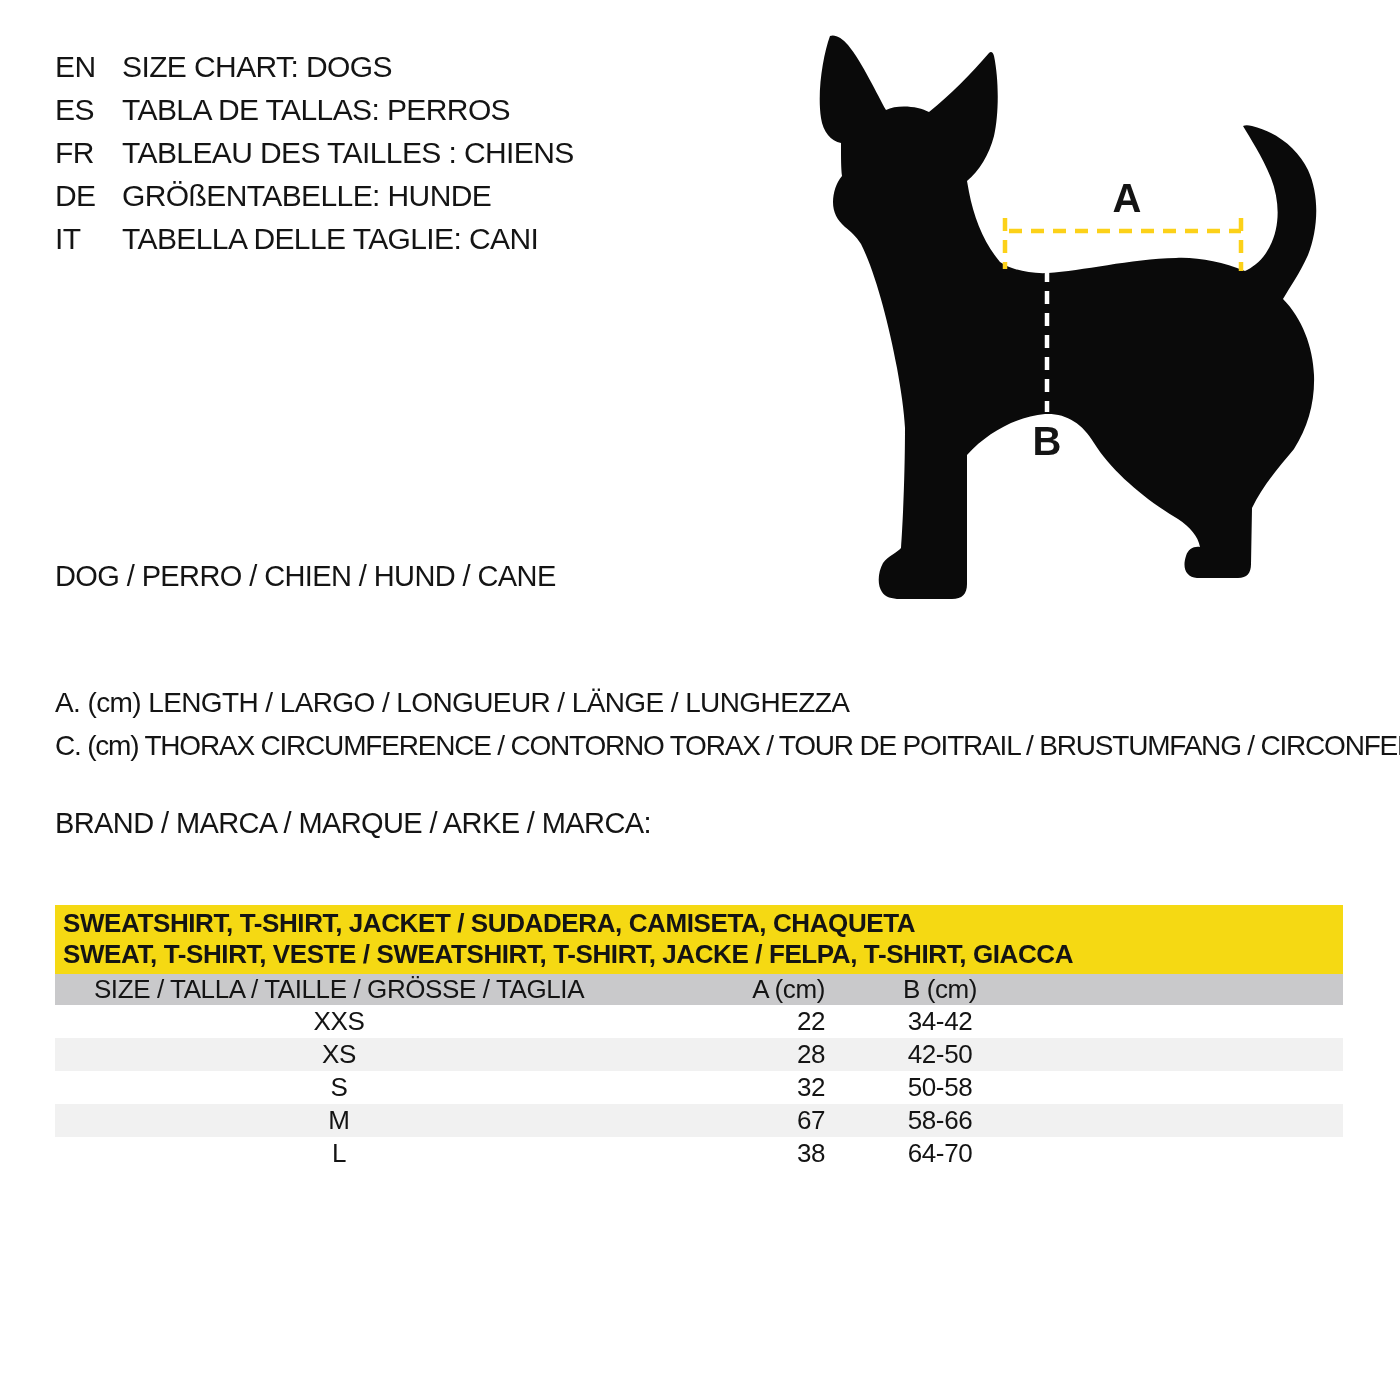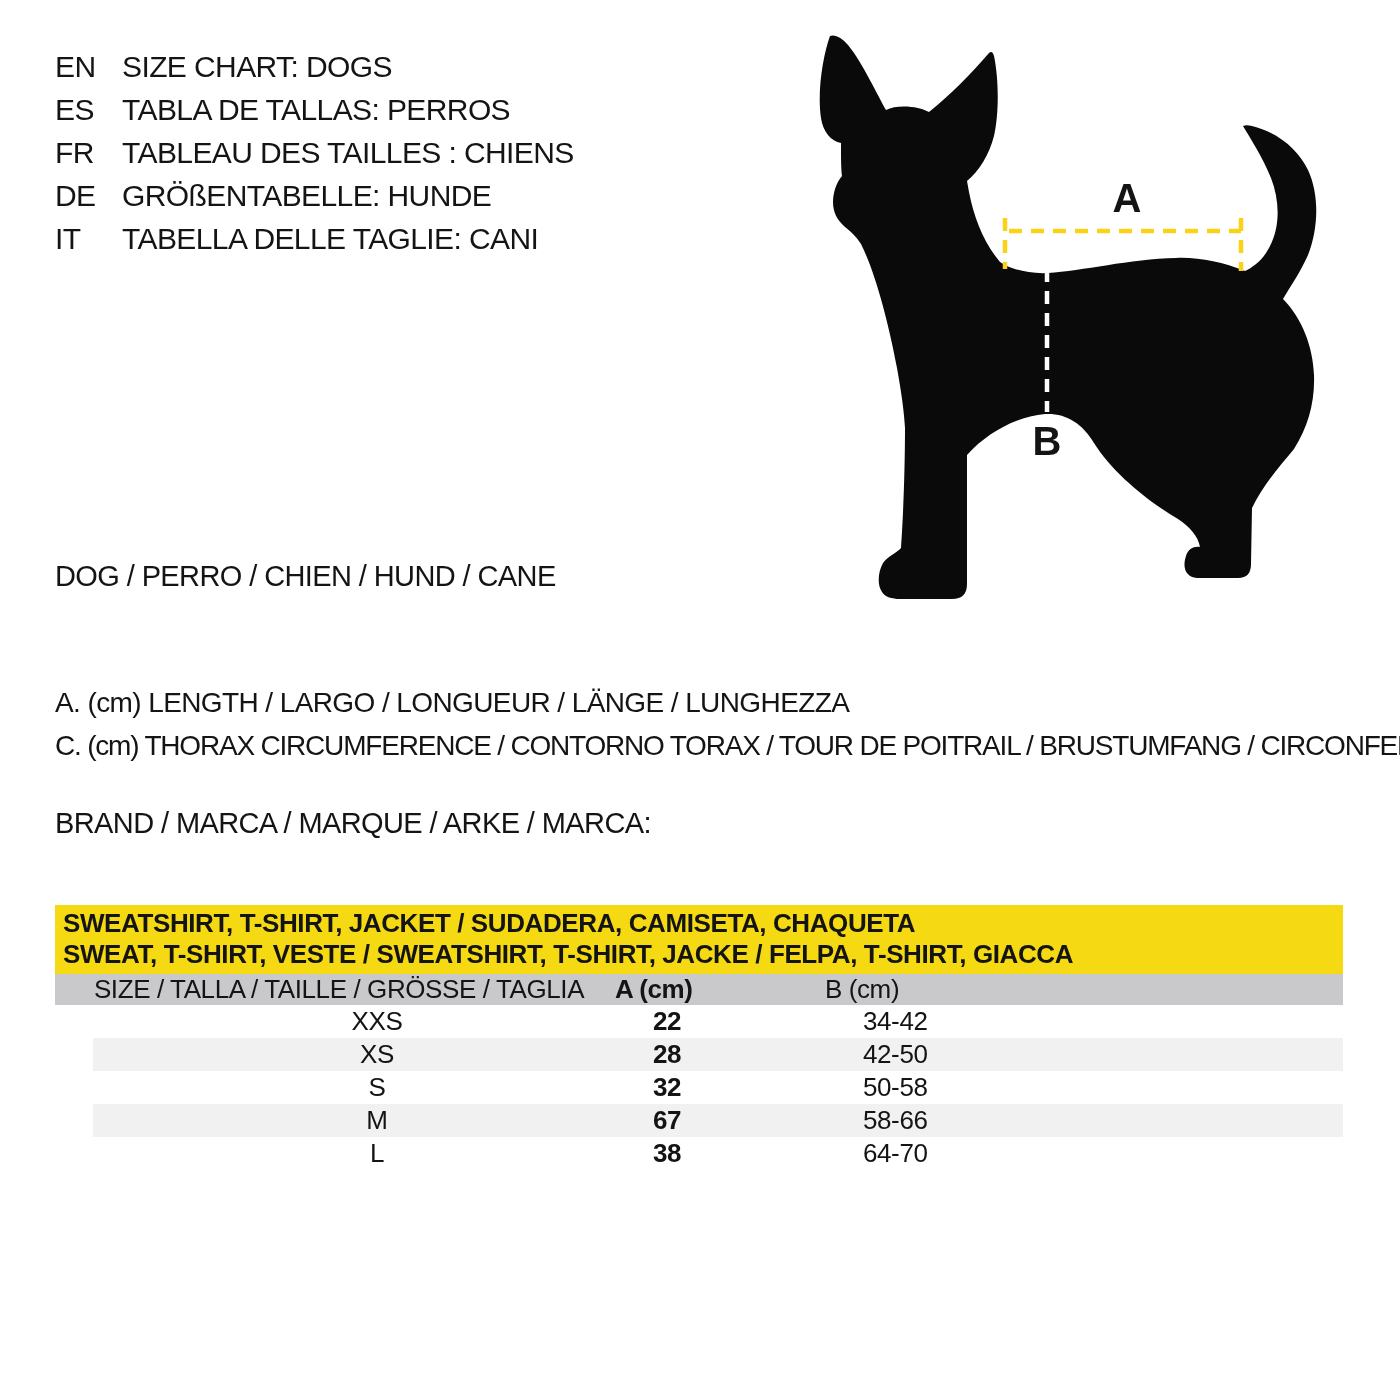--- a/index.html
+++ b/index.html
@@ -48,26 +48,25 @@
   .yellow-band .tline{font-weight:bold;font-size:26px;line-height:31px;letter-spacing:-0.4px;white-space:nowrap;}
   .thead{
     background:var(--header-gray);
     height:31px;
     display:flex;align-items:center;
   }
   .trow{
     height:33px;
     display:flex;align-items:center;
     background:#fff;
-    margin-left:38px;
   }
   .trow:nth-child(even){background:var(--row-stripe);}
   .c1{width:560px;padding-left:8px;text-align:center;white-space:nowrap;}
-  .c2{width:210px;text-align:left;white-space:nowrap;font-weight:bold;}
-  .c3{width:230px;text-align:left;white-space:nowrap;}
+  .c2{width:210px;text-align:right;white-space:nowrap;}
+  .c3{width:230px;text-align:center;white-space:nowrap;}
 </style>
 </head>
 <body>
 
 <div class="abs lang-block">
   <div class="lang-row">
     <span class="lang-code">EN</span>
     <span class="lang-title">SIZE CHART: DOGS</span>
   </div>
   <div class="lang-row">

